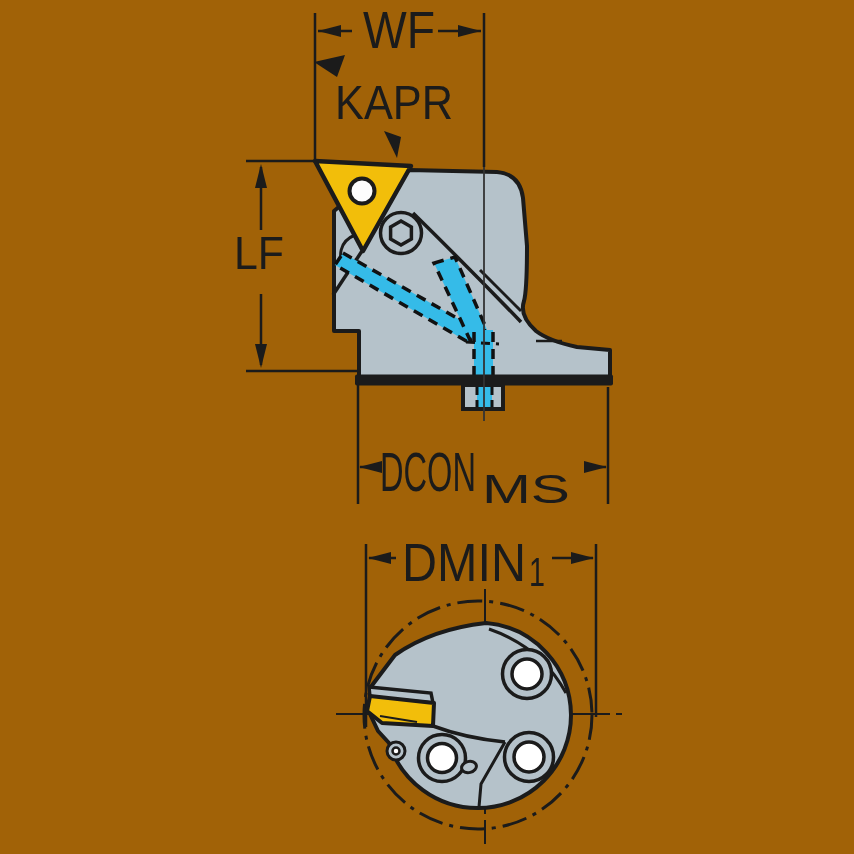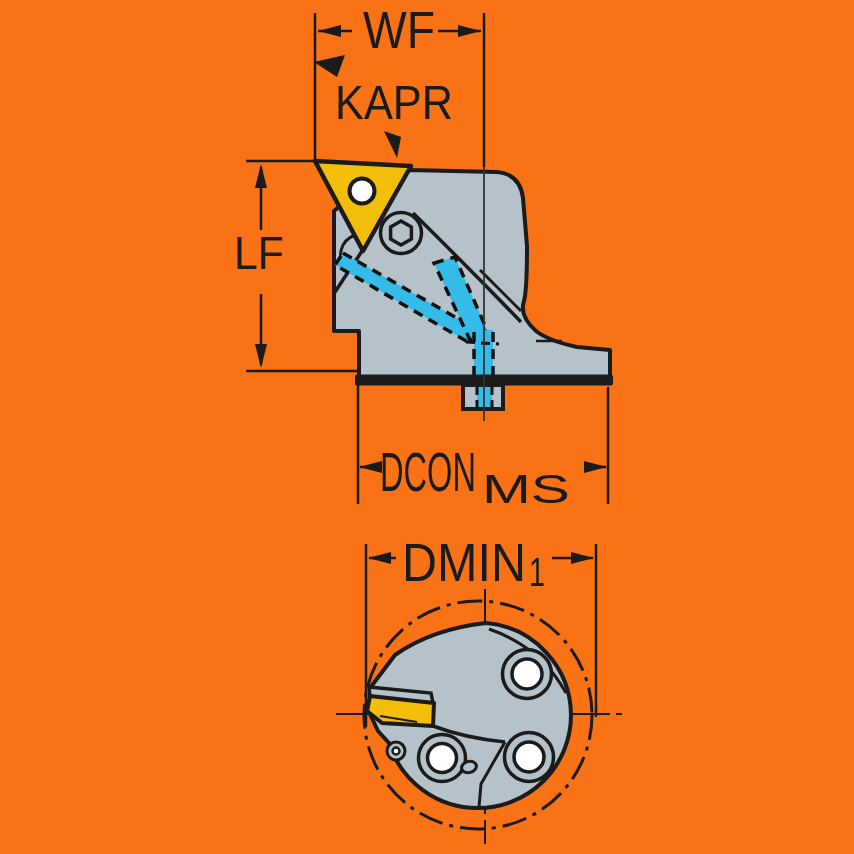--- a/index.html
+++ b/index.html
@@ -1,17 +1,17 @@
 <!DOCTYPE html>
 <html><head>
 <meta charset="utf-8">
 <style>
   html,body{margin:0;padding:0;background:#fff;}
   .canvas{
-    width:854px;height:854px;position:relative;background:#f97316;
+    width:854px;height:854px;position:relative;background:#a16207;
     font-family:"Liberation Sans", sans-serif;
     overflow:hidden;
   }
   svg{display:block;}
   text{
     font-family:"Liberation Sans", sans-serif;
     fill:#1b1b1b;
     font-weight:400;
   }
 </style>

